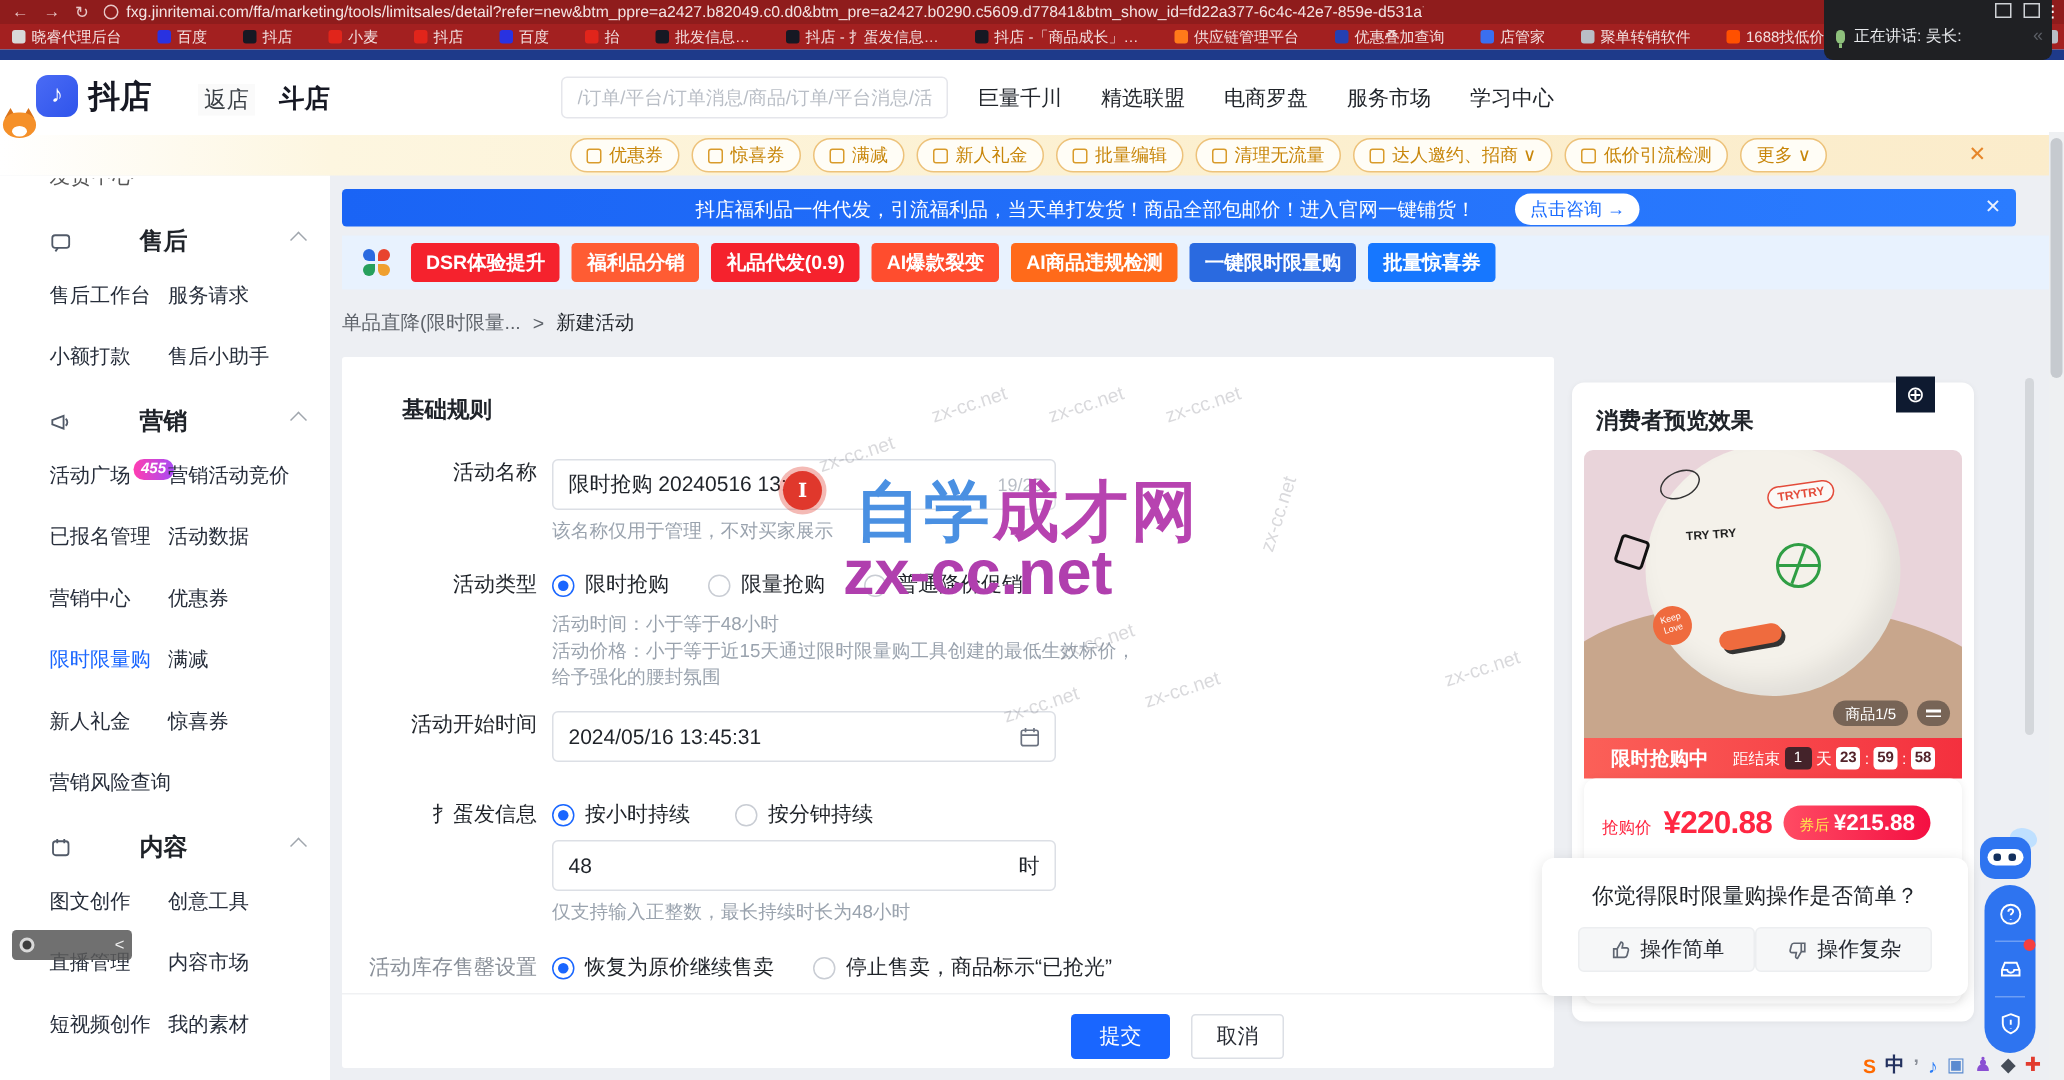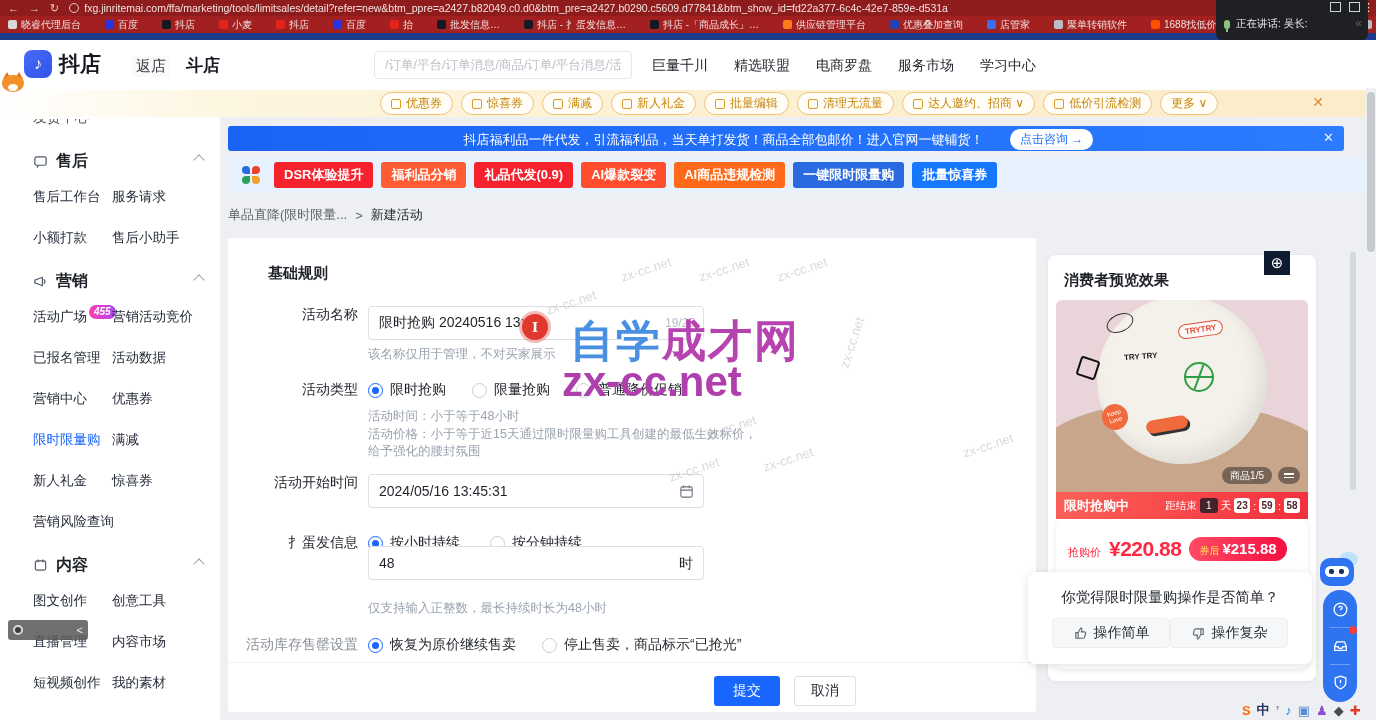--- a/index.html
+++ b/index.html
@@ -101,21 +101,21 @@
   .st-globe{position:absolute;left:128px;top:62px;width:30px;height:30px;border:2px solid #2f9e44;border-radius:50%;box-sizing:border-box;}
   .st-globe::before{content:"";position:absolute;left:45%;top:0;bottom:0;width:2px;background:#2f9e44;transform:rotate(20deg);}
   .st-globe::after{content:"";position:absolute;top:45%;left:0;right:0;height:2px;background:#2f9e44;}
   .st-atom{position:absolute;left:50px;top:14px;width:26px;height:16px;border:1.5px solid #333;border-radius:50%;transform:rotate(-24deg);}
   .st-recy{position:absolute;left:22px;top:58px;width:16px;height:16px;border:2.5px solid #111;transform:rotate(18deg);border-radius:3px;}
   .st-keep{position:absolute;left:46px;top:104px;width:26px;height:26px;background:#ef6b3e;border-radius:50%;color:#fff;font-size:6px;display:flex;align-items:center;justify-content:center;transform:rotate(-16deg);text-align:center;line-height:7px;}
   .st-skate{position:absolute;left:90px;top:118px;width:42px;height:13px;background:#ef6b3e;border-radius:8px;transform:rotate(-10deg);box-shadow:2px 3px 0 #333;}
   .pbadge{position:absolute;right:36px;bottom:8px;background:rgba(20,20,20,.45);color:#fff;font-size:10px;height:17px;display:flex;align-items:center;padding:0 8px;border-radius:9px;}
   .pbadge2{position:absolute;right:8px;bottom:8px;width:22px;height:17px;background:rgba(20,20,20,.45);border-radius:9px;display:flex;flex-direction:column;align-items:center;justify-content:center;gap:2px;}
   .pbadge2 i{width:10px;height:1.5px;background:#fff;display:block;}
-  .flashbar{position:absolute;left:8px;top:237px;width:252px;height:27px;background:linear-gradient(90deg,#fb6058,#f4303e);display:flex;align-items:center;padding:0 8px;box-sizing:border-box;color:#fff;}
+  .flashbar{position:absolute;left:8px;top:237px;width:252px;height:27px;background:linear-gradient(90deg,#fb6058,#f4303e);display:flex;align-items:center;padding:0 18px;box-sizing:border-box;color:#fff;}
   .flashbar .fl{font-size:13px;font-weight:700;}
   .cdown{margin-left:auto;display:flex;align-items:center;gap:3px;font-size:10.5px;}
   .cdown .dbox{background:#44232a;color:#fff;border-radius:3px;min-width:14px;height:15px;display:flex;align-items:center;justify-content:center;font-size:10px;padding:0 2px;}
   .cdown .tbox{background:#fff;color:#53232a;border-radius:3px;min-width:16px;height:15px;display:flex;align-items:center;justify-content:center;font-weight:700;font-size:10px;}
   .pricecard{position:absolute;left:8px;top:264px;width:252px;height:150px;background:#fff;border-radius:8px;box-shadow:0 1px 6px rgba(0,0,0,.08);}
   .prow{position:absolute;left:12px;top:18px;display:flex;align-items:baseline;gap:8px;}
   .plab{font-size:11px;color:#ff2742;}
   .pval{font-size:21px;font-weight:700;color:#ff2742;letter-spacing:-.5px;}
   .cpill{display:flex;align-items:baseline;gap:3px;background:linear-gradient(90deg,#ff4b63,#f40f42);border-radius:13px;padding:3px 10px;transform:translateY(-2px);}
   .cplab{font-size:10px;color:#ffe44d;}
@@ -137,21 +137,21 @@
   .robotool .sep{width:20px;height:1px;background:rgba(255,255,255,.3);}
   .reddot{position:absolute;left:1349px;top:626px;width:8px;height:8px;background:#f53f3f;border-radius:50%;z-index:7;}
   
   .scrolltrack{position:absolute;left:1366px;top:88px;width:10px;height:632px;background:#eef0f2;z-index:5;}
   .scrollthumb{position:absolute;left:1367px;top:92px;width:8px;height:160px;background:#c6cacf;border-radius:4px;z-index:6;}
   .innerthumb{position:absolute;left:1350px;top:252px;width:6px;height:238px;background:#d4d7db;border-radius:3px;z-index:3;}
   
   .sidebar{position:absolute;left:0;top:117px;width:220px;height:603px;background:#fff;z-index:3;overflow:hidden;}
   .scrolled{margin:-8px 0 0 33px;font-size:14px;color:#555;clip-path:inset(55% 0 0 0);}
   .ssec{margin:24px 0 0 33px;display:flex;align-items:center;gap:8px;position:relative;width:170px;cursor:pointer;}
-  .ssec .st{font-size:16px;font-weight:700;color:#1f2329;}
+  .ssec .st{font-size:16px;font-weight:700;color:#1f2329;margin-left:37px;}
   .chev{position:absolute;right:0;top:5px;width:7px;height:7px;border-left:1.5px solid #a0a6ad;border-top:1.5px solid #a0a6ad;transform:rotate(45deg);}
   .sgrid{margin:16px 0 0 33px;display:grid;grid-template-columns:79px auto;row-gap:23px;}
   .sd-item{font-size:13.5px;color:#272e3b;cursor:pointer;position:relative;white-space:nowrap;}
   .sd-item.active{color:#1966ff;}
   .badge618{display:none;margin-left:2px;transform:translateY(-6px);background:linear-gradient(90deg,#ff3db0,#a84bf5);color:#fff;font-size:10px;font-style:italic;font-weight:700;padding:0 5px;border-radius:8px;line-height:14px;}
   .badge618.show{display:inline-block;}
   
   .recpill{position:absolute;left:8px;top:620px;width:80px;height:20px;background:rgba(88,88,88,.86);border-radius:3px;z-index:10;display:flex;align-items:center;padding:0 5px;box-sizing:border-box;color:#fff;}
   .recpill .cam{width:10px;height:10px;border-radius:50%;border:2px solid #d9d9d9;background:#3c3c3c;box-sizing:border-box;}
   .recpill .col{margin-left:auto;font-size:11px;color:#eee;}
@@ -484,21 +484,21 @@
             <span class="ol">按小时持续</span>
           </span>
 
           <span class="opt">
             <i class="radio"></i>
             <span class="ol">按分钟持续</span>
           </span>
 
       </span>
     </div>
-    <div class="frow" style="top:308px;align-items:center;">
+    <div class="frow" style="top:322px;align-items:center;">
       <span class="flabel"></span>
       <span class="finput">
         <input value="48" style="">
         <span class="unit">时</span>
       </span>
     </div>
     <div class="frow" style="top:362px;">
       <span class="flabel"></span>
       <span class="helper">仅支持输入正整数，最长持续时长为48小时</span>
     </div>

